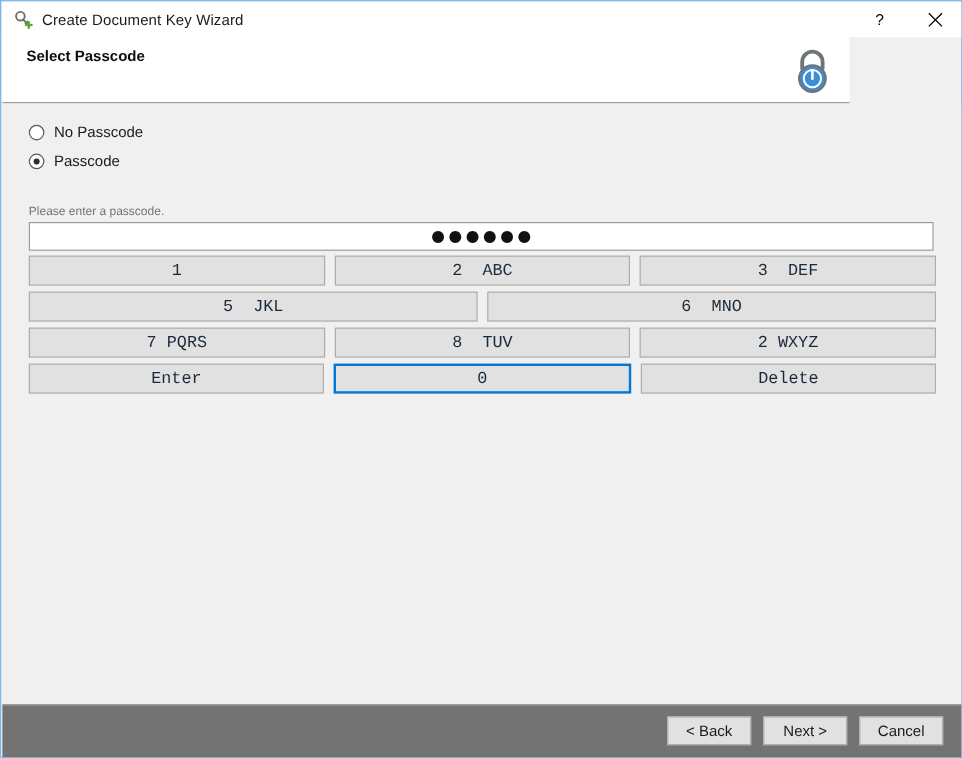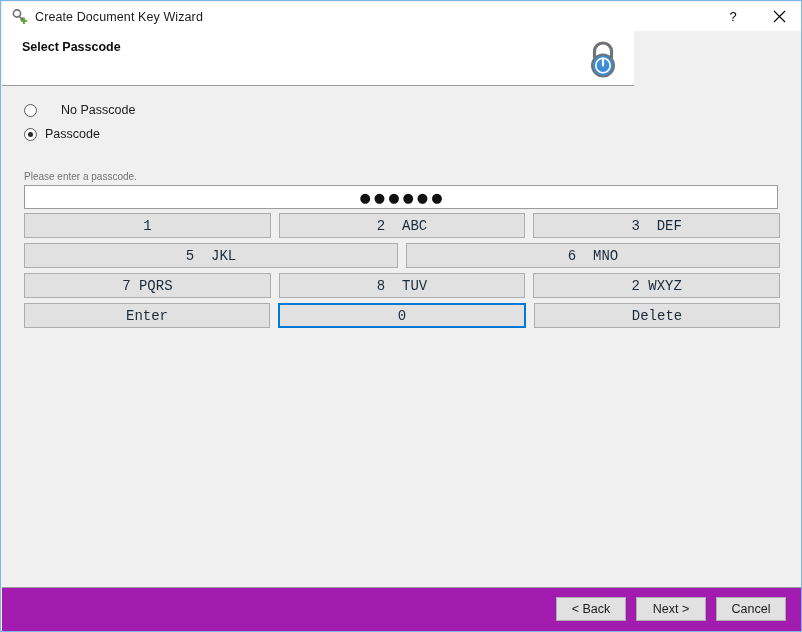--- a/index.html
+++ b/index.html
@@ -62,21 +62,21 @@
     font-family: "Liberation Sans", sans-serif;
   }
   .win-btn.help { font-size: 13px; }
   .win-btn.close svg { display: block; }
 
   
   .header {
     position: absolute;
     left: 1px;
     top: 30px;
-    width: 632px;
+    width: 706px;
     height: 55px;
     background: #ffffff;
     border-bottom: 1px solid #9c9c9c;
     box-sizing: border-box;
   }
   .header-title {
     position: absolute;
     left: 20px;
     top: 9px;
     font-size: 12.5px;
@@ -107,21 +107,21 @@
     height: 500px;
     background: #f0f0f0;
   }
 
   .radio-row {
     position: absolute;
     display: flex;
     align-items: center;
     height: 18px;
   }
-  .radio-row.r1 { left: 22px; top: 14px; gap: 16px; }
+  .radio-row.r1 { left: 22px; top: 14px; }
   .radio-row.r2 { left: 22px; top: 38px; }
 
   .radio {
     width: 13px;
     height: 13px;
     border-radius: 50%;
     border: 1px solid #5a5a5a;
     background: #ffffff;
     box-sizing: border-box;
     position: relative;
@@ -207,21 +207,21 @@
     background: #e1e1e1;
   }
 
   
   .footer {
     position: absolute;
     left: 1px;
     top: 586px;
     width: 800px;
     height: 45px;
-    background: #a21caf;
+    background: #737373;
     border-top: 1px solid #9c9c9c;
     box-sizing: border-box;
   }
   .footer-buttons {
     position: absolute;
     right: 16px;
     top: 9px;
     display: flex;
     gap: 10px;
   }

